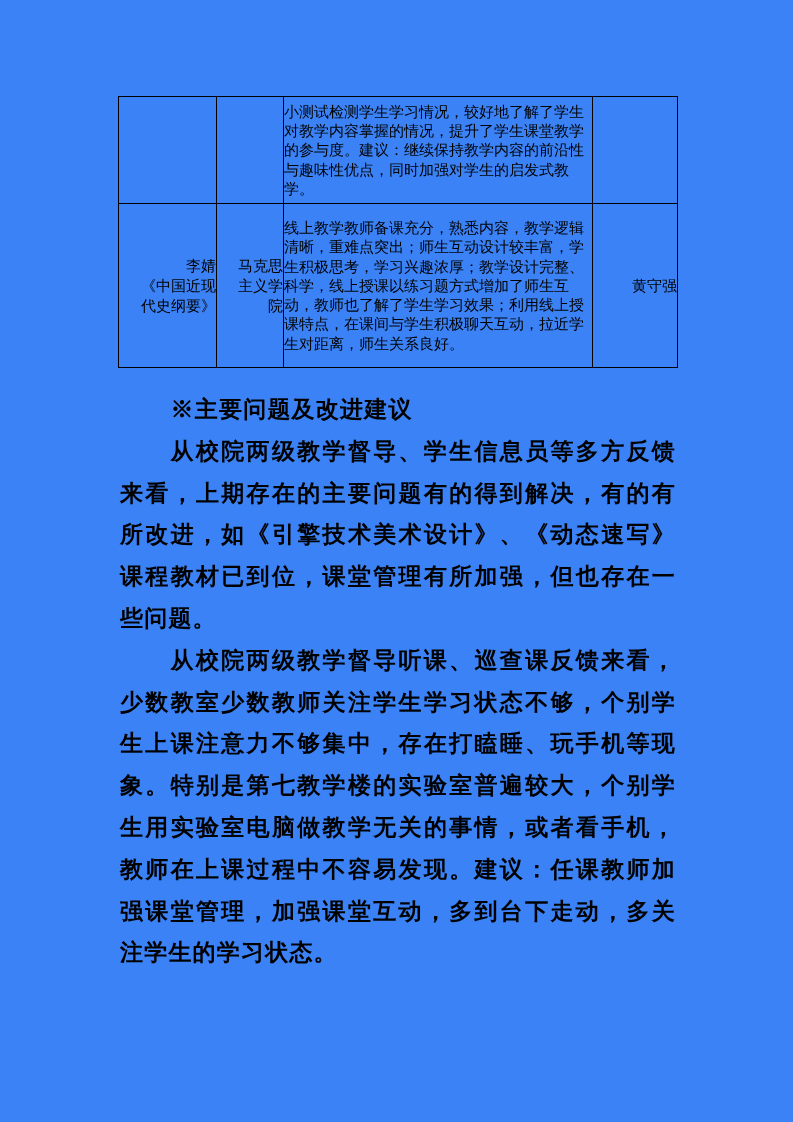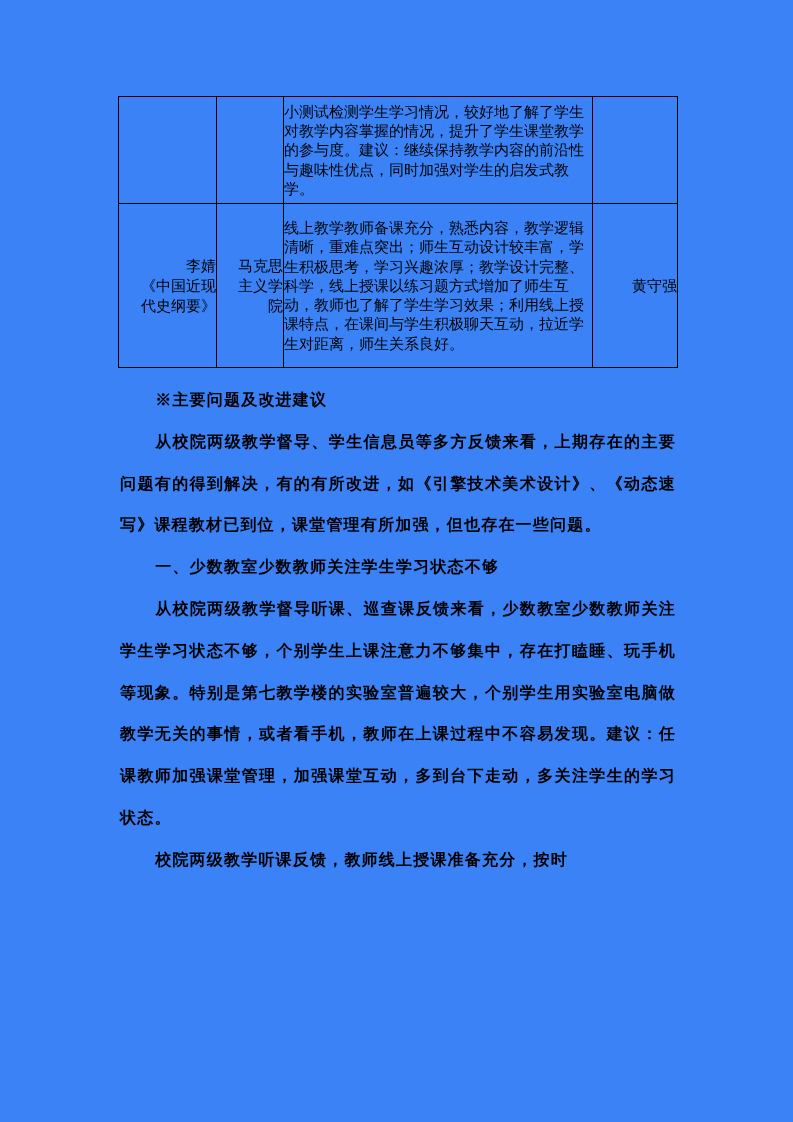--- a/index.html
+++ b/index.html
@@ -46,23 +46,23 @@
     text-align: left;
     text-align-last: left;
     padding: 3px 7px 3px 9px;
     line-height: 19.3px;
   }
 
   
   .body-text {
     position: absolute;
     left: 120px;
-    top: 379px;
+    top: 389px;
     width: 556px;
-    font-size: 16px;
+    font-size: 23px;
     line-height: 41.8px;
     letter-spacing: 1.2px;
   }
   .body-text p {
     margin: 0;
     text-indent: 2.2em;
   }
   .body-text p.para {
     text-align: justify;
     font-weight: bold;
@@ -99,18 +99,16 @@
 院</td>
         <td class="cell-desc">线上教学教师备课充分，熟悉内容，教学逻辑清晰，重难点突出；师生互动设计较丰富，学生积极思考，学习兴趣浓厚；教学设计完整、科学，线上授课以练习题方式增加了师生互动，教师也了解了学生学习效果；利用线上授课特点，在课间与学生积极聊天互动，拉近学生对距离，师生关系良好。</td>
         <td class="cell-center">黄守强</td>
       </tr>
     </tbody>
   </table>
 
   <div class="body-text">
     <p class="heading">※主要问题及改进建议</p>
     <p class="para">从校院两级教学督导、学生信息员等多方反馈来看，上期存在的主要问题有的得到解决，有的有所改进，如《引擎技术美术设计》、《动态速写》课程教材已到位，课堂管理有所加强，但也存在一些问题。</p>
-    <p class="heading">一、少数教室少数教师关注学生学习状态不够</p>
     <p class="para">从校院两级教学督导听课、巡查课反馈来看，少数教室少数教师关注学生学习状态不够，个别学生上课注意力不够集中，存在打瞌睡、玩手机等现象。特别是第七教学楼的实验室普遍较大，个别学生用实验室电脑做教学无关的事情，或者看手机，教师在上课过程中不容易发现。建议：任课教师加强课堂管理，加强课堂互动，多到台下走动，多关注学生的学习状态。</p>
-    <p class="para">校院两级教学听课反馈，教师线上授课准备充分，按时</p>
   </div>
 
 </div>
 
 </body></html>

